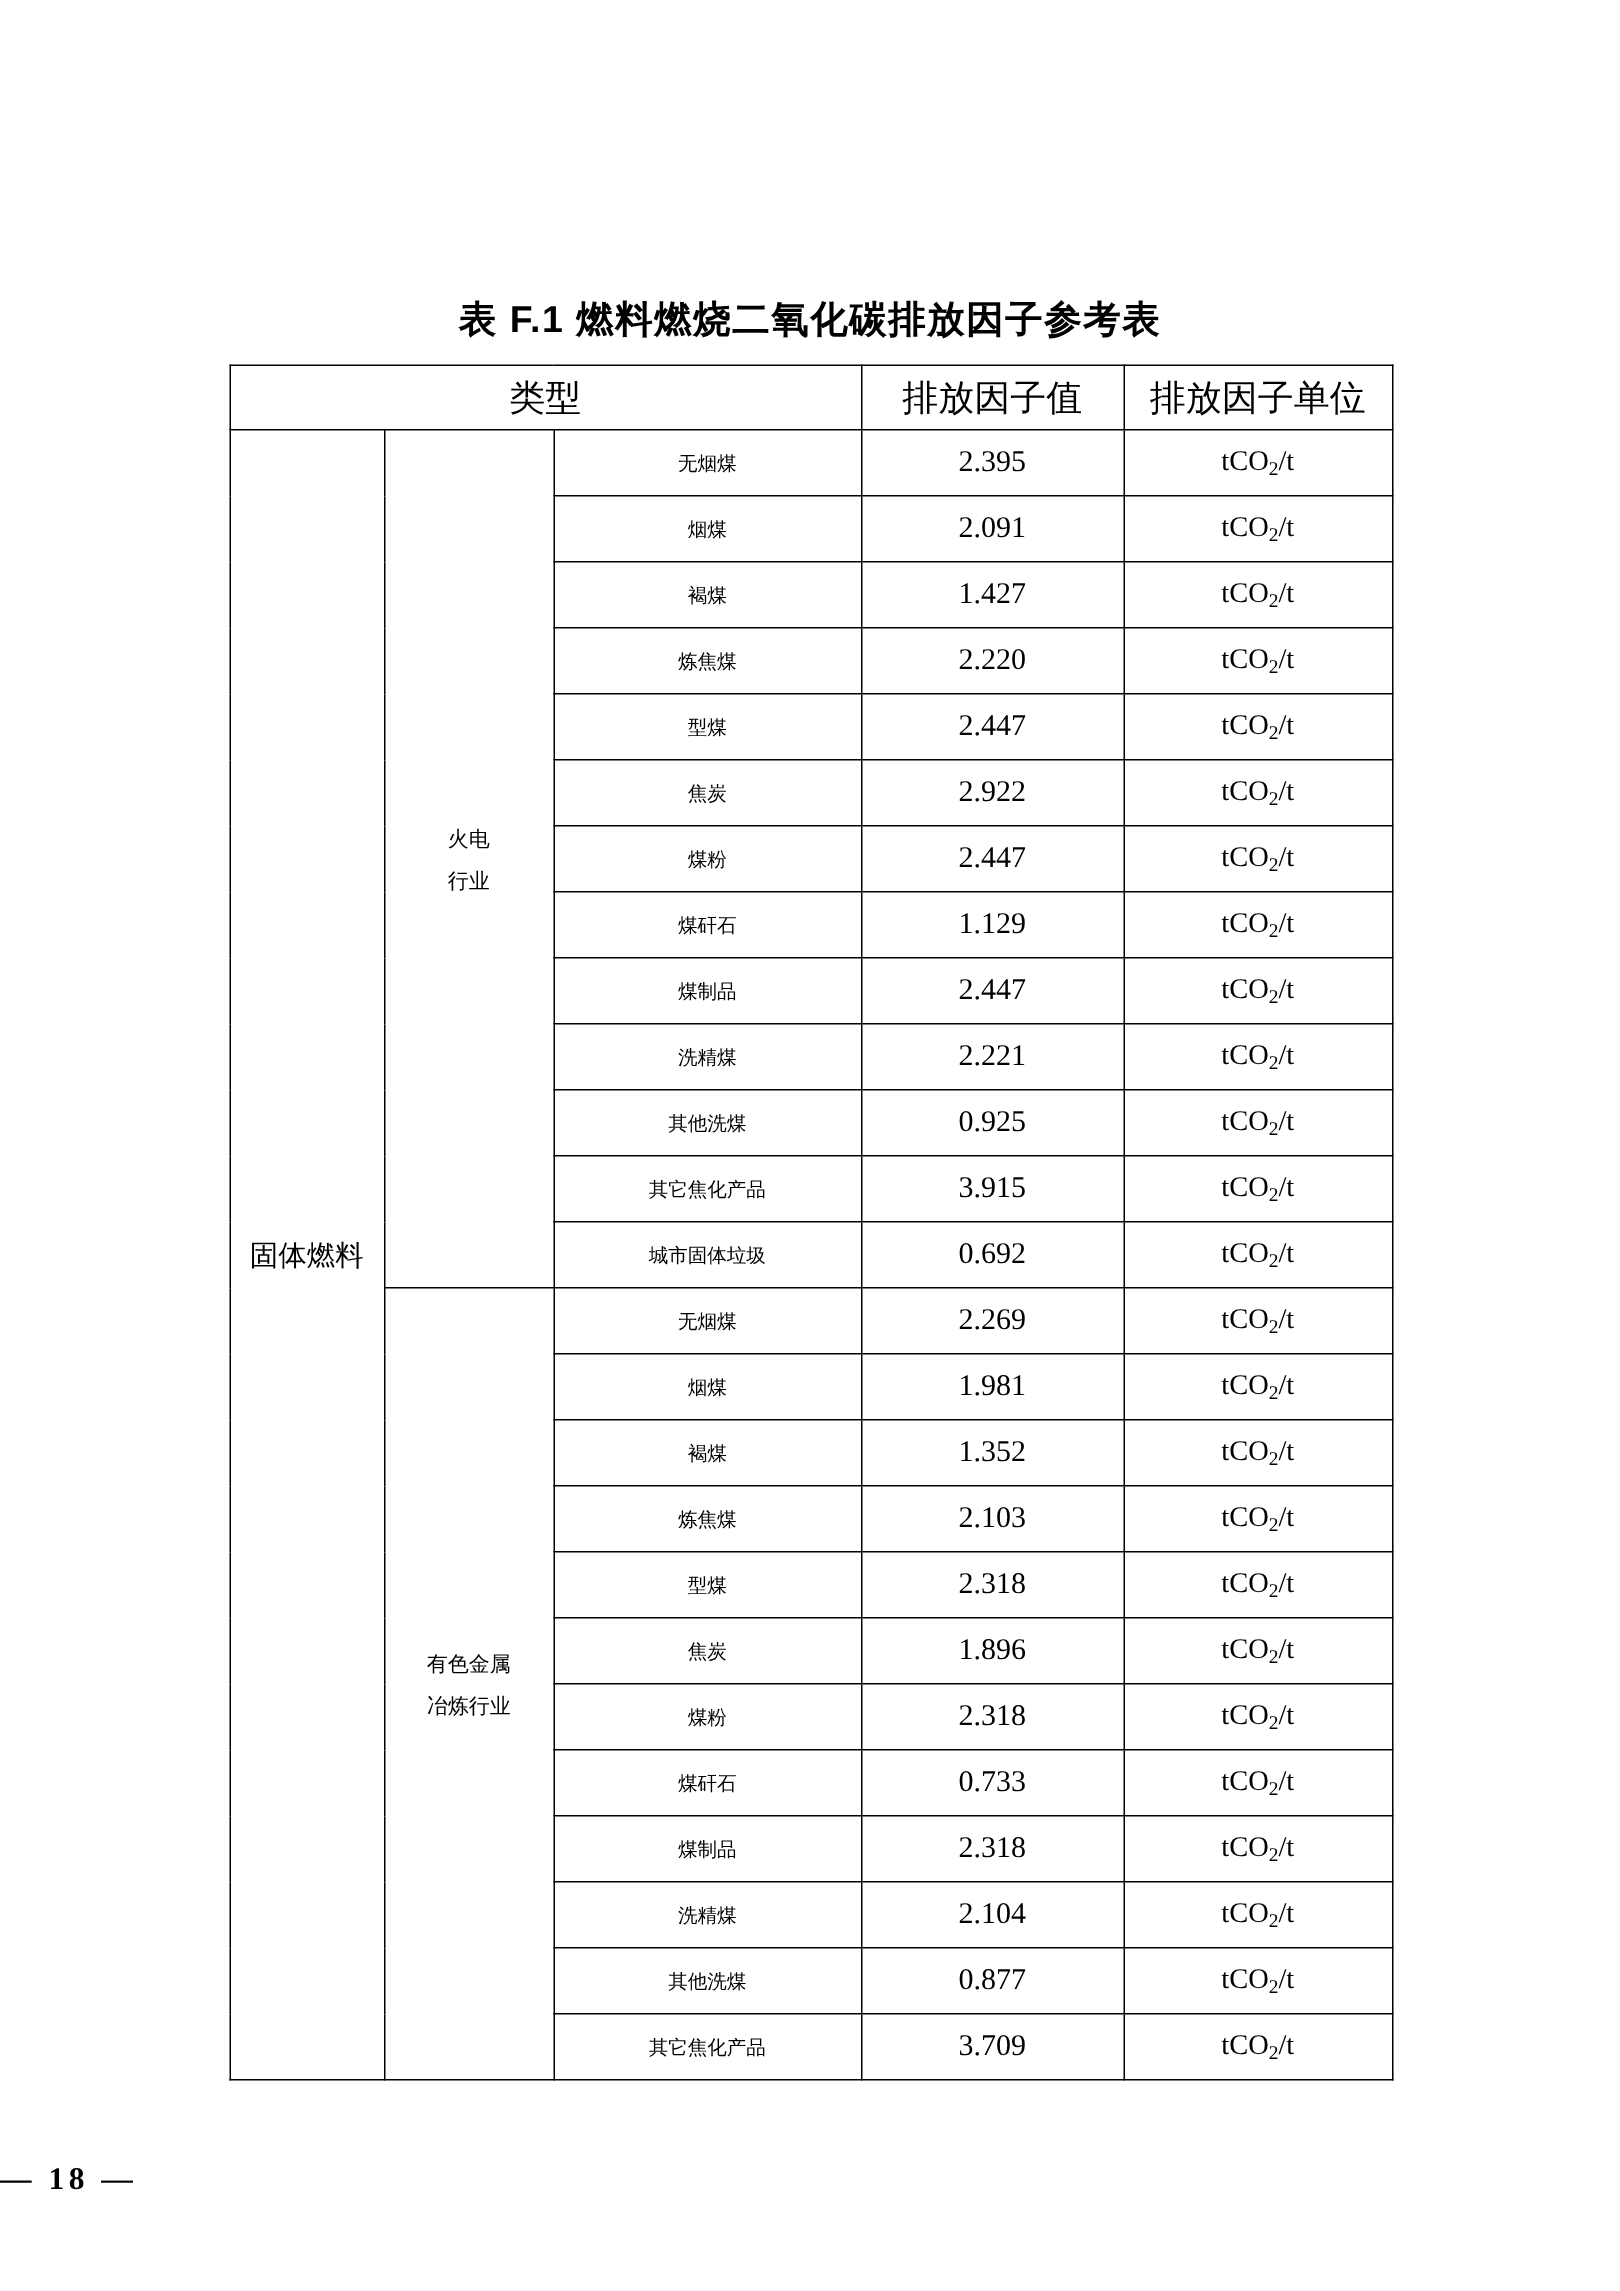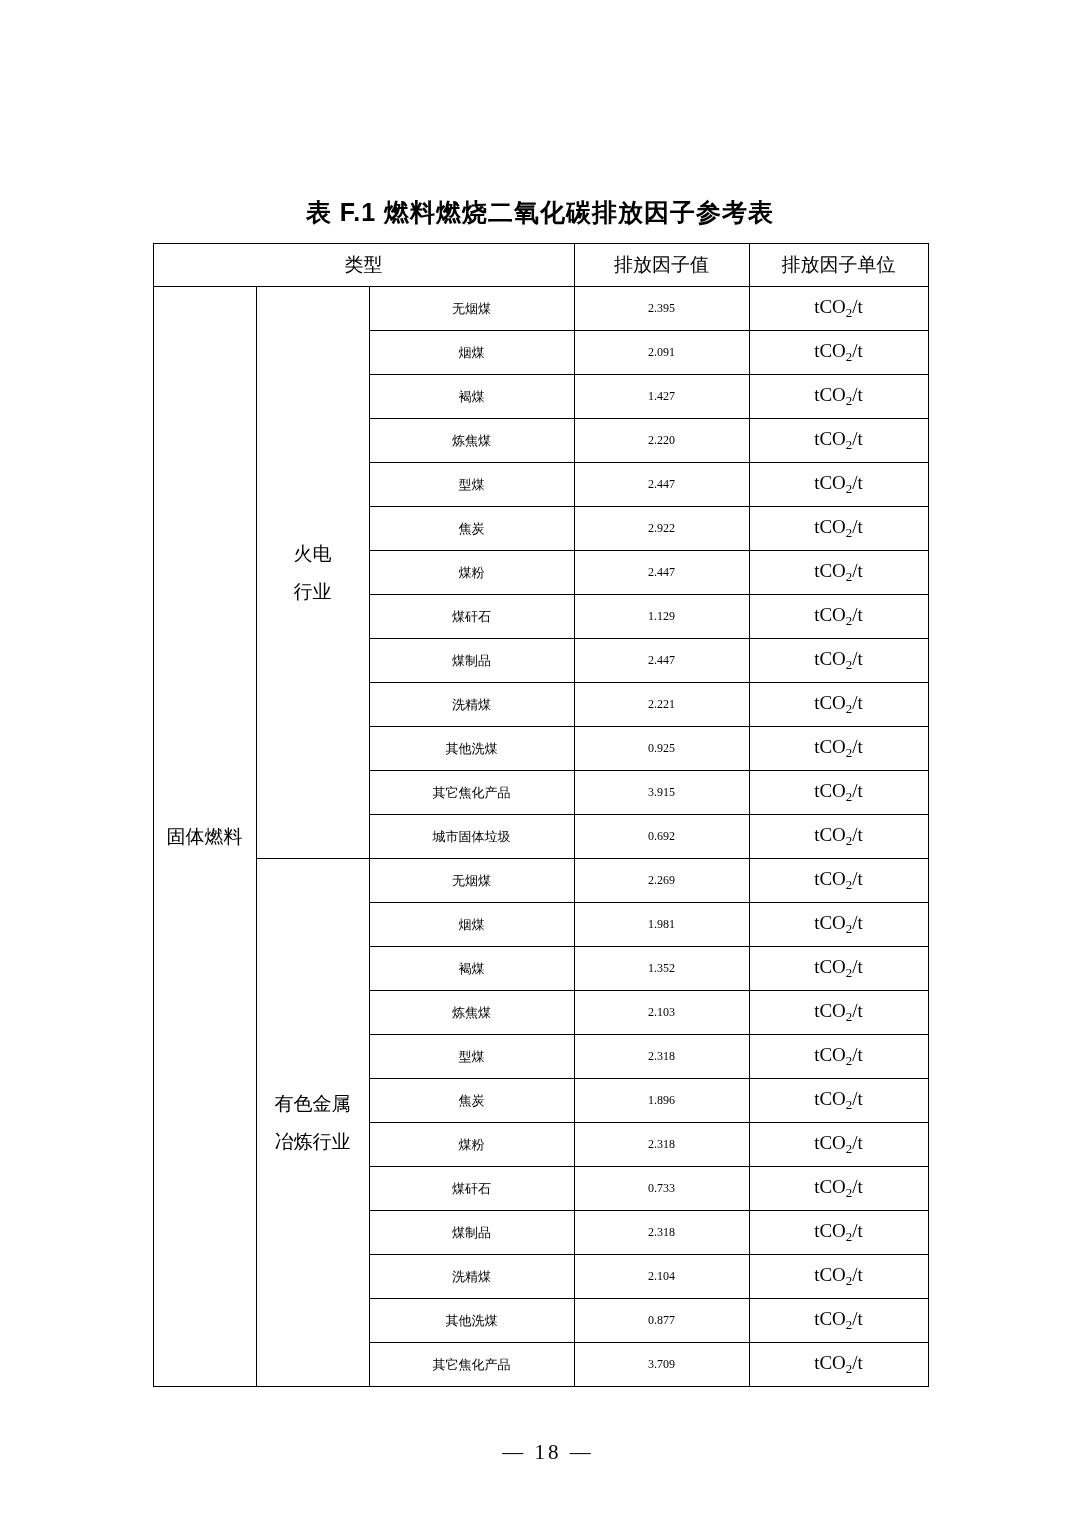--- a/index.html
+++ b/index.html
@@ -44,65 +44,66 @@
   }
   table.f1 td, table.f1 th {
     border: 1px solid #000000;
     text-align: center;
     vertical-align: middle;
     font-weight: normal;
     padding: 0;
   }
   .hdr td {
     height: 42px;
-    font-size: 19px;
+    font-size: 24px;
     font-family: "Liberation Sans", "DejaVu Sans", sans-serif;
   }
   .col-cat-a { width: 103px; }
   .col-cat-b { width: 113px; }
   .col-cat-c { width: 205px; }
   .col-val   { width: 175px; }
   .col-unit  { width: 179px; }
 
   td.rowlabel {
     font-size: 19px;
     font-family: "Liberation Sans", "DejaVu Sans", sans-serif;
   }
   td.groupcell {
-    font-size: 19px;
+    font-size: 14px;
     font-family: "Liberation Sans", "DejaVu Sans", sans-serif;
     line-height: 2.0;
   }
   td.fuel {
     height: 43px;
     font-size: 13px;
     font-family: "Liberation Sans", "DejaVu Sans", sans-serif;
   }
   td.value {
-    font-size: 12px;
+    font-size: 20px;
     font-family: "Liberation Serif", "DejaVu Serif", serif;
   }
   td.unit {
     font-size: 19px;
     font-family: "Liberation Serif", "DejaVu Serif", serif;
   }
   .unit-text { white-space: nowrap; }
   .unit-text sub {
     font-size: 0.68em;
     vertical-align: -0.28em;
   }
   .footer {
     position: absolute;
-    left: 16px;
+    left: 0;
     right: 0;
     bottom: 86px;
-    text-align: center;
+    text-align: left;
     font-size: 21px;
     font-family: "Liberation Serif", "DejaVu Serif", serif;
     letter-spacing: 3px;
+    font-weight: bold;
   }
 </style>
 </head>
 <body>
 
 <div class="page">
 
   <div class="title">表 F.1  燃料燃烧二氧化碳排放因子参考表</div>
 
   <div class="table-wrap">

